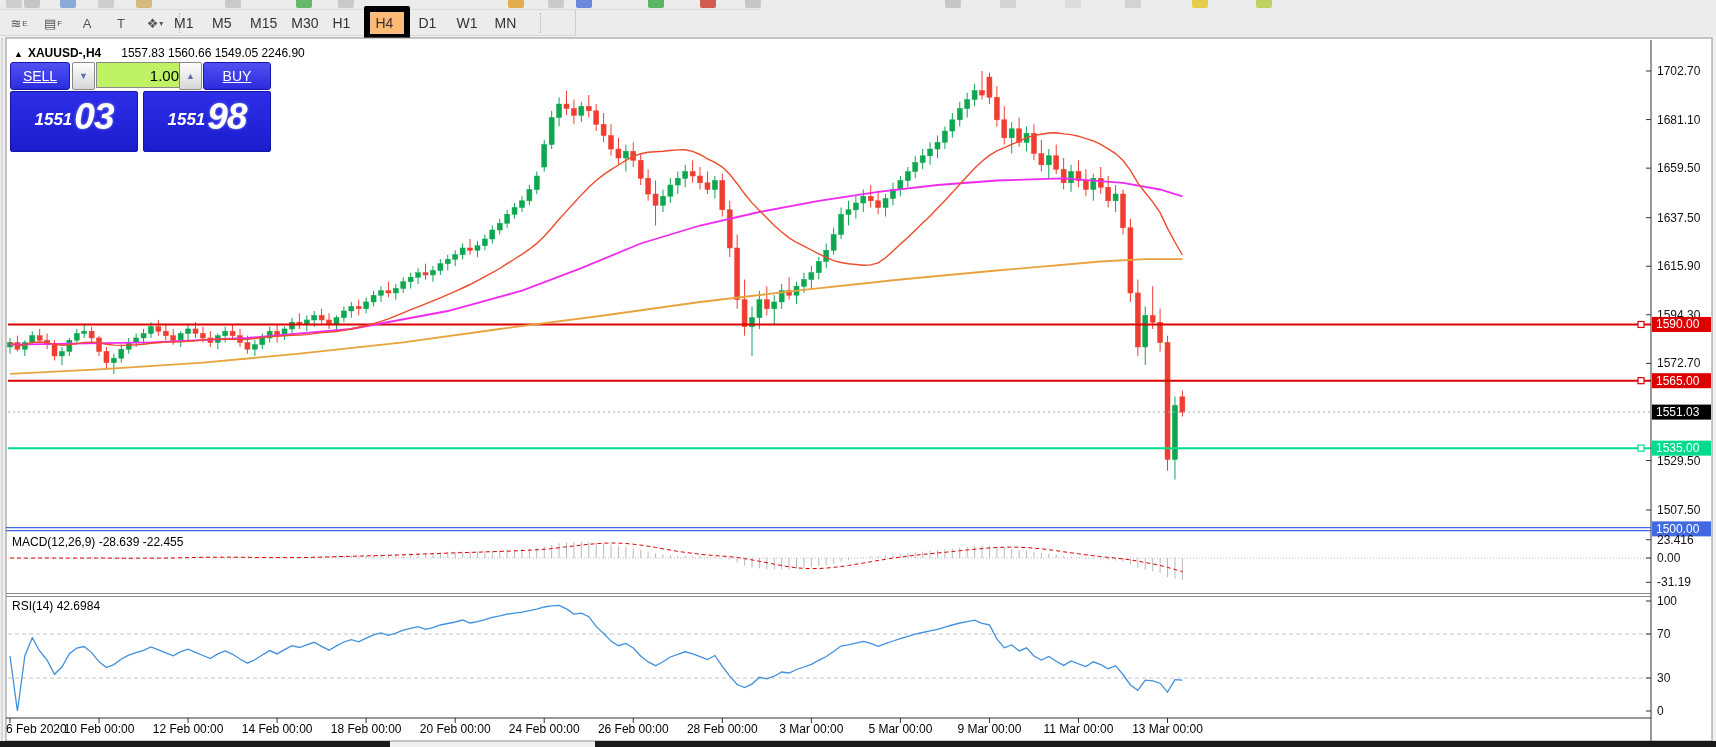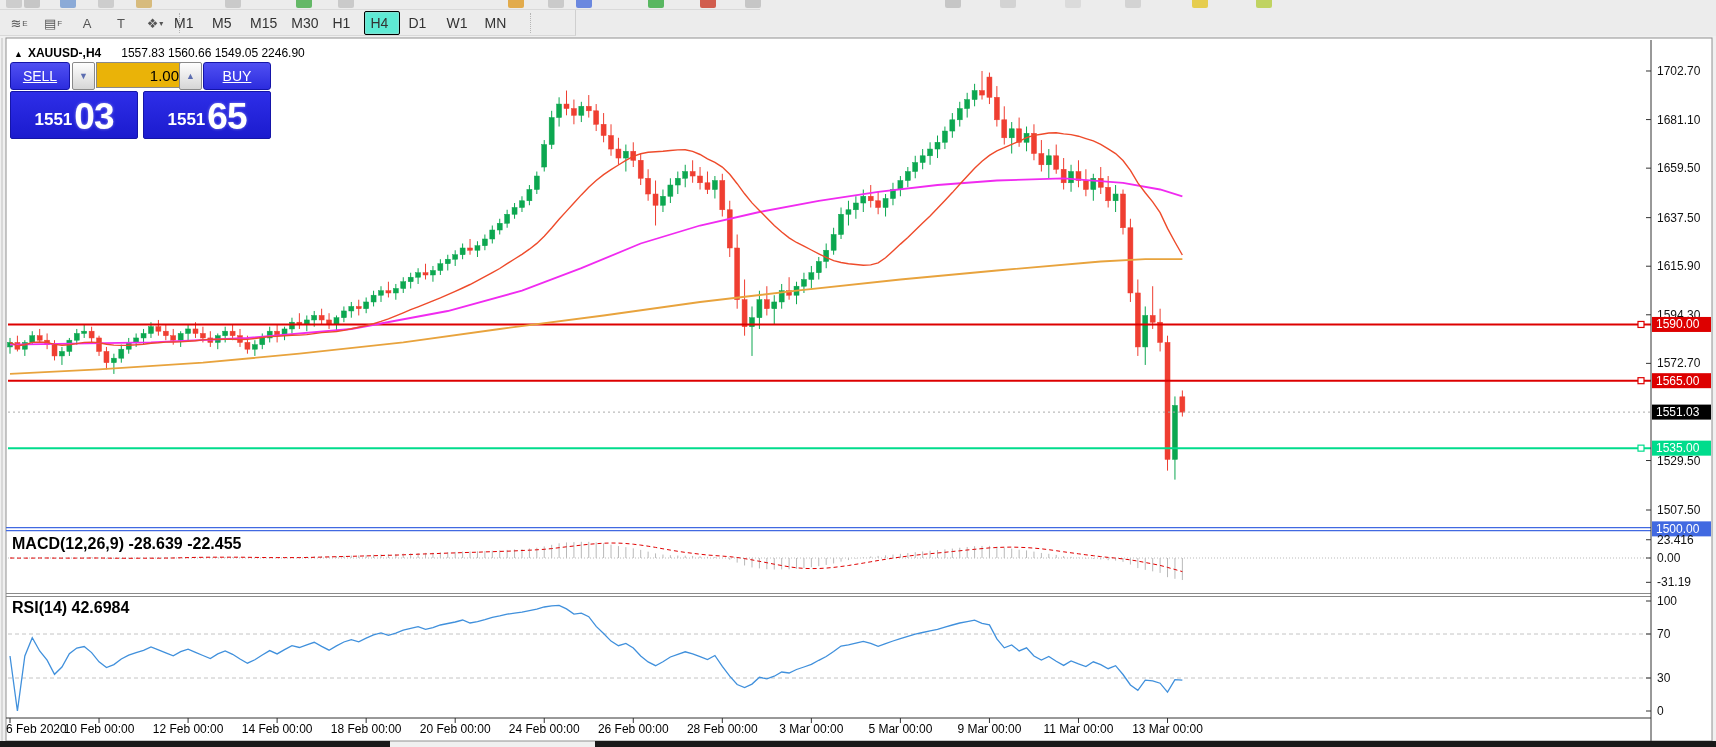--- a/index.html
+++ b/index.html
@@ -12,42 +12,42 @@
   .tb-panel{position:absolute;left:0;top:10px;width:575px;height:25px;background:#ececec;
             border-right:1px solid #cfcfcf;border-bottom:1px solid #d8d8d8;}
   .tb-icons{position:absolute;left:6px;top:11px;display:flex;gap:8px;align-items:center;height:24px;}
   .tb-icon{width:24px;height:22px;display:flex;align-items:center;justify-content:center;
            color:#555;font-size:13px;border:1px solid transparent;border-radius:2px;}
   .tb-icon sub{font-size:8px;margin-left:1px;}
   .tb-sep{width:1px;height:20px;border-left:1px dotted #b5b5b5;margin:0 3px;}
   .tf-group{position:absolute;left:168px;top:11px;display:flex;gap:2px;align-items:center;height:23px;}
   .tfbtn{min-width:24px;padding:3px 5px;font-size:14px;color:#333;text-align:left;
          border:1px solid transparent;border-radius:2px;background:transparent;cursor:default;}
-  .tfbtn.active{background:#5eead4;border:1px solid #000000;box-shadow:inset 0 0 2px #ccc;}
+  .tfbtn.active{background:#fdba74;border:6px solid #000000;box-shadow:inset 0 0 2px #ccc;}
   
   .chart-title{position:absolute;left:14px;top:46px;font-size:12px;color:#000;z-index:5;}
   .chart-title .tri{font-size:9px;margin-right:5px;}
   .chart-title b{font-weight:bold;margin-right:20px;}
-  .ind-label{position:absolute;font-size:16px;color:#000;z-index:5;font-weight:bold;}
+  .ind-label{position:absolute;font-size:12px;color:#000;z-index:5;}
   
   .trade-panel{position:absolute;left:10px;top:62px;width:260px;height:72px;z-index:6;}
   .tp-btn{position:absolute;top:0;height:26px;border-radius:3px;border:1px solid #1515a8;
           background:linear-gradient(#5050f2,#2c2cde);color:#fff;font-size:14px;
           display:flex;align-items:center;justify-content:center;text-decoration:underline;cursor:pointer;}
   .tp-sell{left:0;width:58px;}
   .tp-buy{left:193px;width:66px;text-align:center;}
   .tp-spin{position:absolute;top:0;width:21px;height:26px;border:1px solid #8a8a8a;border-radius:2px;
            background:linear-gradient(#fefefe,#d6d6d6);color:#5c6db0;font-size:9px;
            display:flex;align-items:center;justify-content:center;cursor:pointer;}
   .tp-vol{position:absolute;left:86px;top:0;width:82px;height:24px;border:1px solid #8a8a8a;
-          background:#eab308;font-size:15px;text-align:right;padding:0 6px 0 0;color:#000;
+          background:#bef264;font-size:15px;text-align:right;padding:0 6px 0 0;color:#000;
           font-family:"Liberation Sans",sans-serif;}
   .tp-price{position:absolute;top:29px;height:43px;border-radius:2px;border:1px solid #1515a8;
             background:linear-gradient(#2e2ee8,#1b1bce);color:#fff;display:flex;
-            align-items:flex-end;justify-content:center;padding-bottom:3px;cursor:pointer;}
+            align-items:flex-end;justify-content:center;padding-bottom:16px;cursor:pointer;font-style:italic;}
   .tp-price .small{font-size:17px;font-weight:bold;line-height:30px;margin-right:2px;}
   .tp-price .big{font-size:37px;font-weight:bold;line-height:37px;letter-spacing:-1px;
                  text-shadow:0 0 3px rgba(255,255,255,.45);}
   .tp-price-sell{left:0;width:126px;}
   .tp-price-buy{left:133px;width:126px;}
   svg text{font-family:"Liberation Sans",sans-serif;}
   .hit{position:absolute;z-index:4;}
 </style>
 </head>
 <body>
@@ -709,19 +709,19 @@
     <div class="tp-spin" style="left:62px;">▼</div>
     <input class="tp-vol" value="1.00" style="">
     <div class="tp-spin" style="left:169px;">▲</div>
     <div class="tp-btn tp-buy">BUY</div>
     <div class="tp-price tp-price-sell">
       <span class="small">1551</span>
       <span class="big">03</span>
     </div>
     <div class="tp-price tp-price-buy">
       <span class="small">1551</span>
-      <span class="big">65</span>
+      <span class="big">98</span>
     </div>
   </div>
 
   <div class="ind-label" style="left:12px;top:535px;">MACD(12,26,9) -28.639 -22.455</div>
   <div class="ind-label" style="left:12px;top:599px;">RSI(14) 42.6984</div>
 </div>
 
 </body></html>

